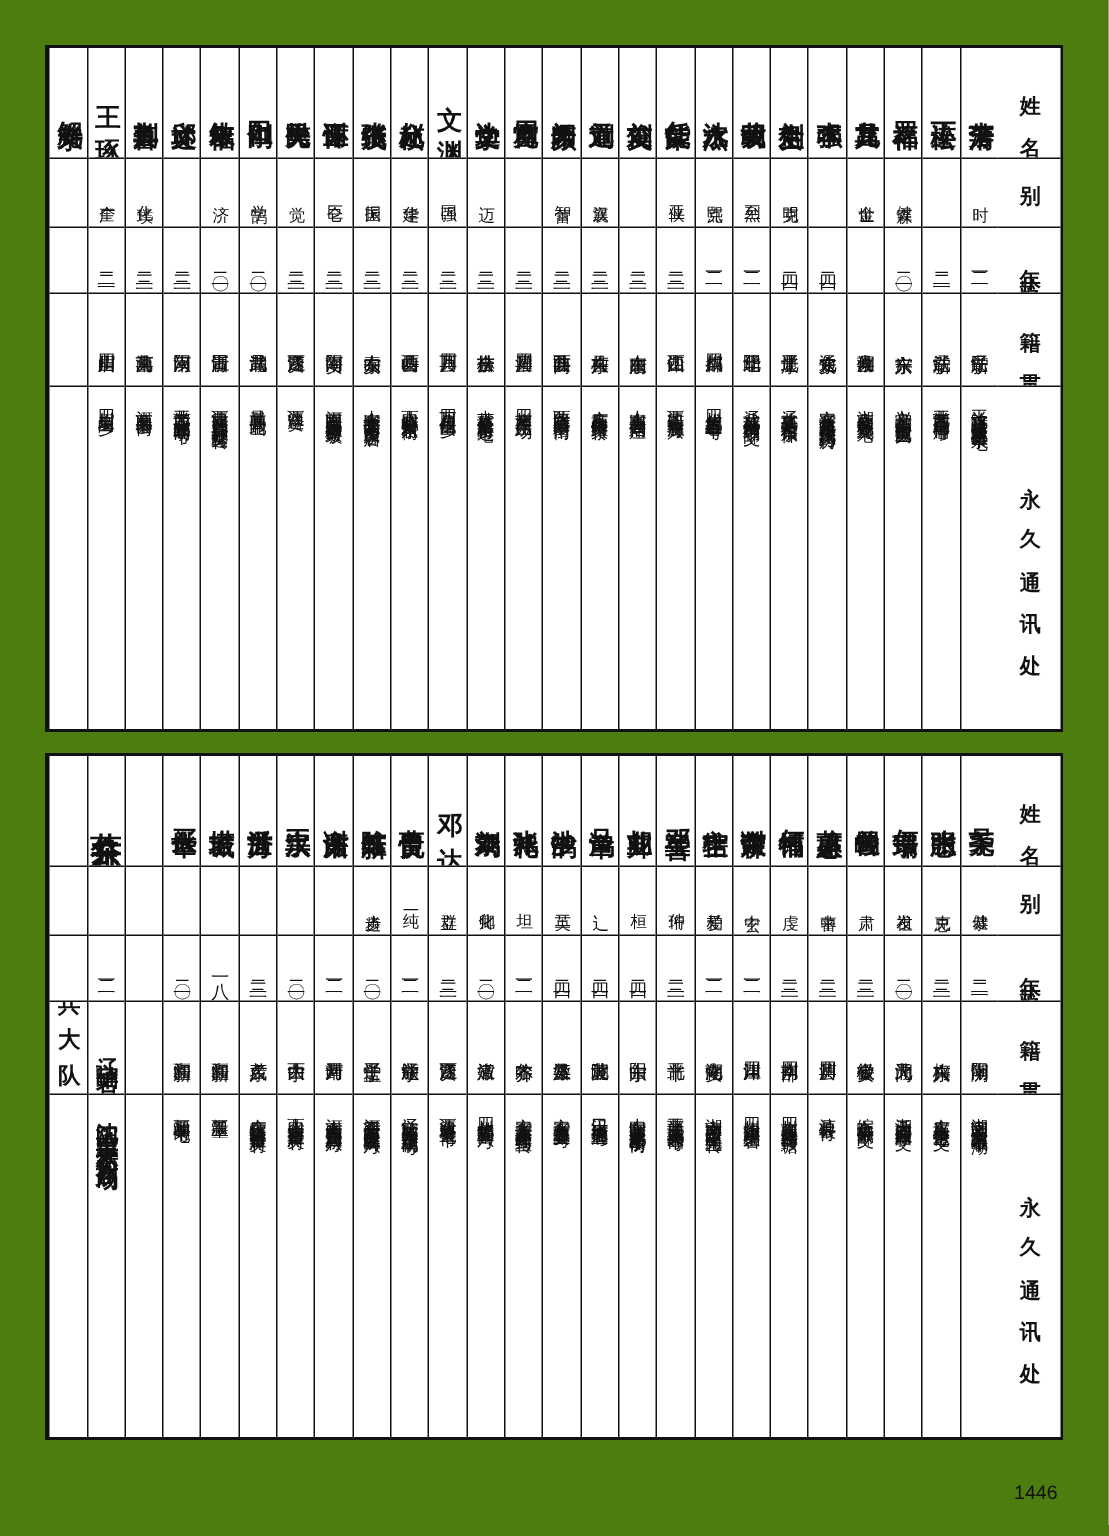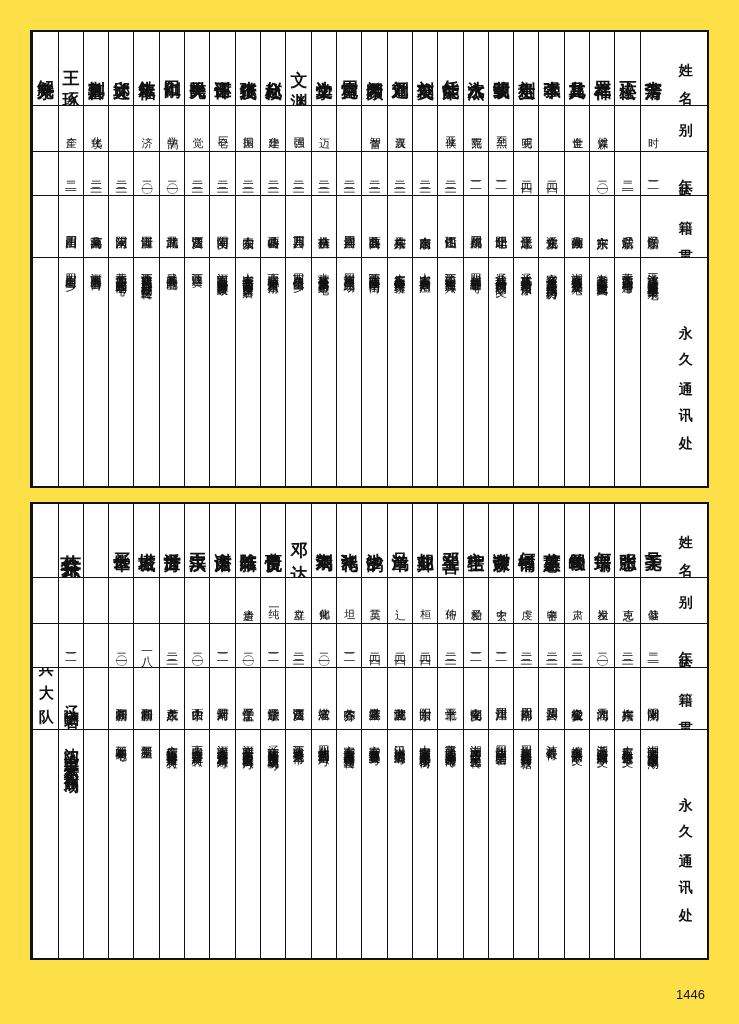--- a/index.html
+++ b/index.html
@@ -12,21 +12,21 @@
     height: 1024px;
     font-family: "DejaVu Sans", sans-serif;
     color: #111;
     position: relative;
     overflow: hidden;
   }
   .page {
     position: relative;
     width: 739px;
     height: 1024px;
-    background: #fde047;
+    background: #4d7c0f;
   }
 
   
   .roster {
     position: absolute;
     border: 2px solid #111;
     box-sizing: border-box;
     display: flex;
     flex-direction: row-reverse; 
     background: #fff;

